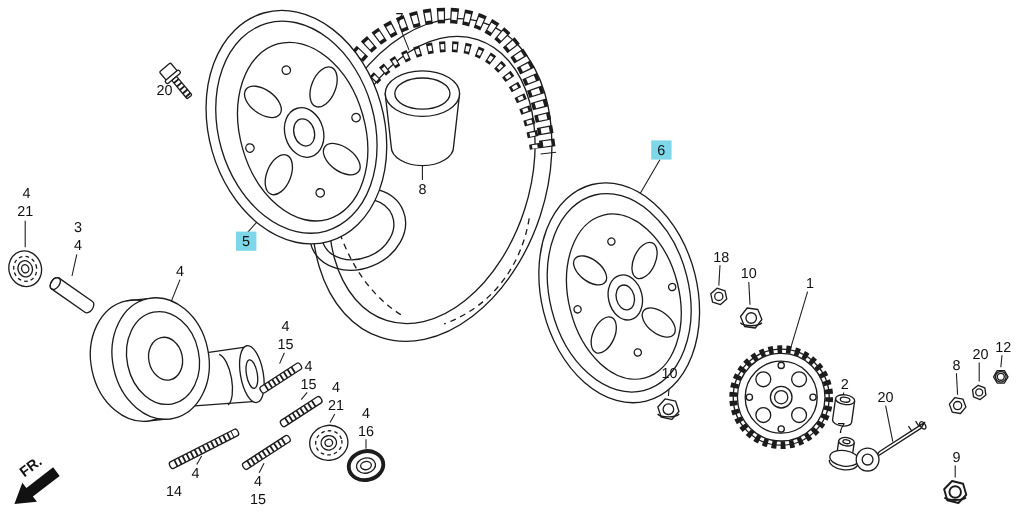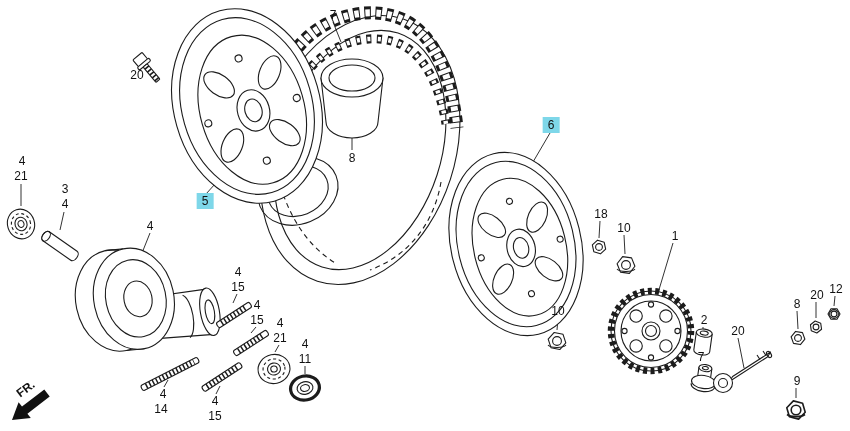--- a/index.html
+++ b/index.html
@@ -274,23 +274,23 @@
       <div class="part-label" style="left: 65px; top: 189px;">3</div>
       <div class="part-label" style="left: 65px; top: 204px;">4</div>
       <div class="part-label" style="left: 150px; top: 226px;">4</div>
       <div class="part-label" style="left: 238px; top: 272px;">4</div>
       <div class="part-label" style="left: 238px; top: 287px;">15</div>
       <div class="part-label" style="left: 257px; top: 305px;">4</div>
       <div class="part-label" style="left: 257px; top: 320px;">15</div>
       <div class="part-label" style="left: 280px; top: 323px;">4</div>
       <div class="part-label" style="left: 280px; top: 338px;">21</div>
       <div class="part-label" style="left: 305px; top: 344px;">4</div>
-      <div class="part-label" style="left: 305px; top: 359px;">11</div>
+      <div class="part-label" style="left: 305px; top: 359px;">16</div>
       <div class="part-label" style="left: 163px; top: 394px;">4</div>
-      <div class="part-label" style="left: 161px; top: 409px;">14</div>
+      <div class="part-label" style="left: 145px; top: 409px;">14</div>
       <div class="part-label" style="left: 215px; top: 401px;">4</div>
       <div class="part-label" style="left: 215px; top: 416px;">15</div>
       <div class="part-label" style="left: 601px; top: 214px;">18</div>
       <div class="part-label" style="left: 624px; top: 228px;">10</div>
       <div class="part-label" style="left: 675px; top: 236px;">1</div>
       <div class="part-label" style="left: 558px; top: 311px;">10</div>
       <div class="part-label" style="left: 704px; top: 320px;">2</div>
       <div class="part-label" style="left: 701px; top: 357px;">7</div>
       <div class="part-label" style="left: 738px; top: 331px;">20</div>
       <div class="part-label" style="left: 797px; top: 304px;">8</div>

